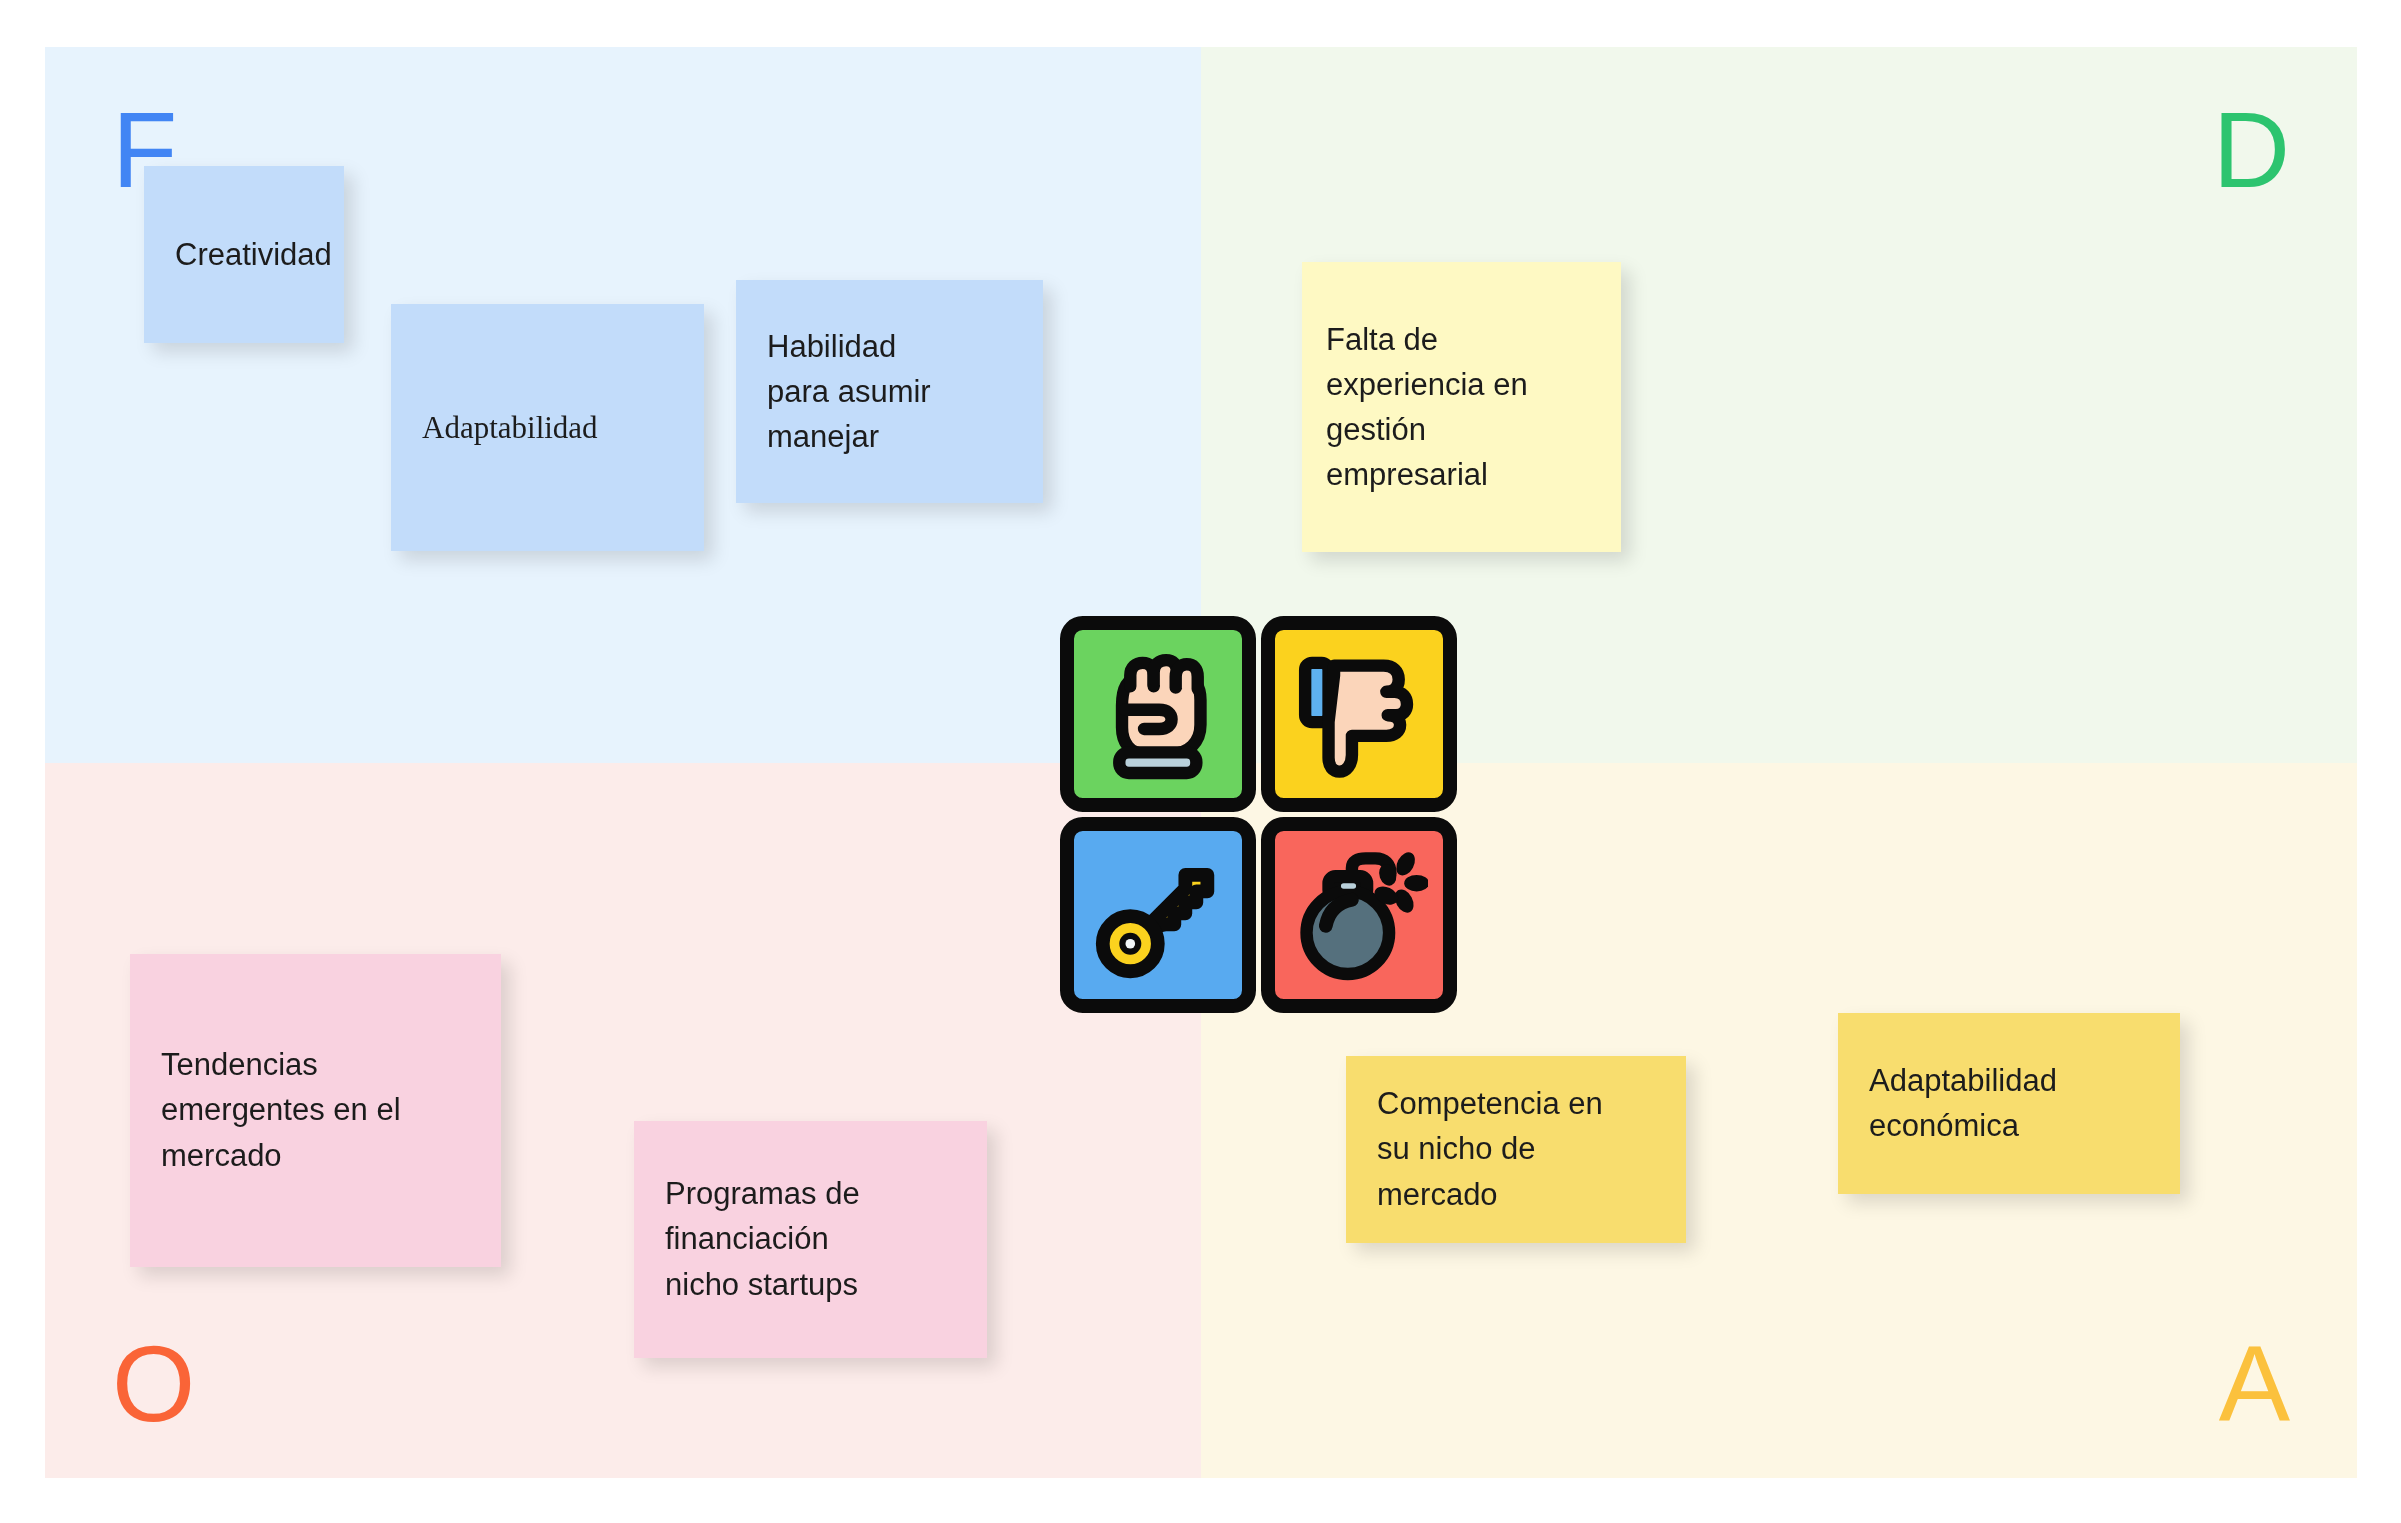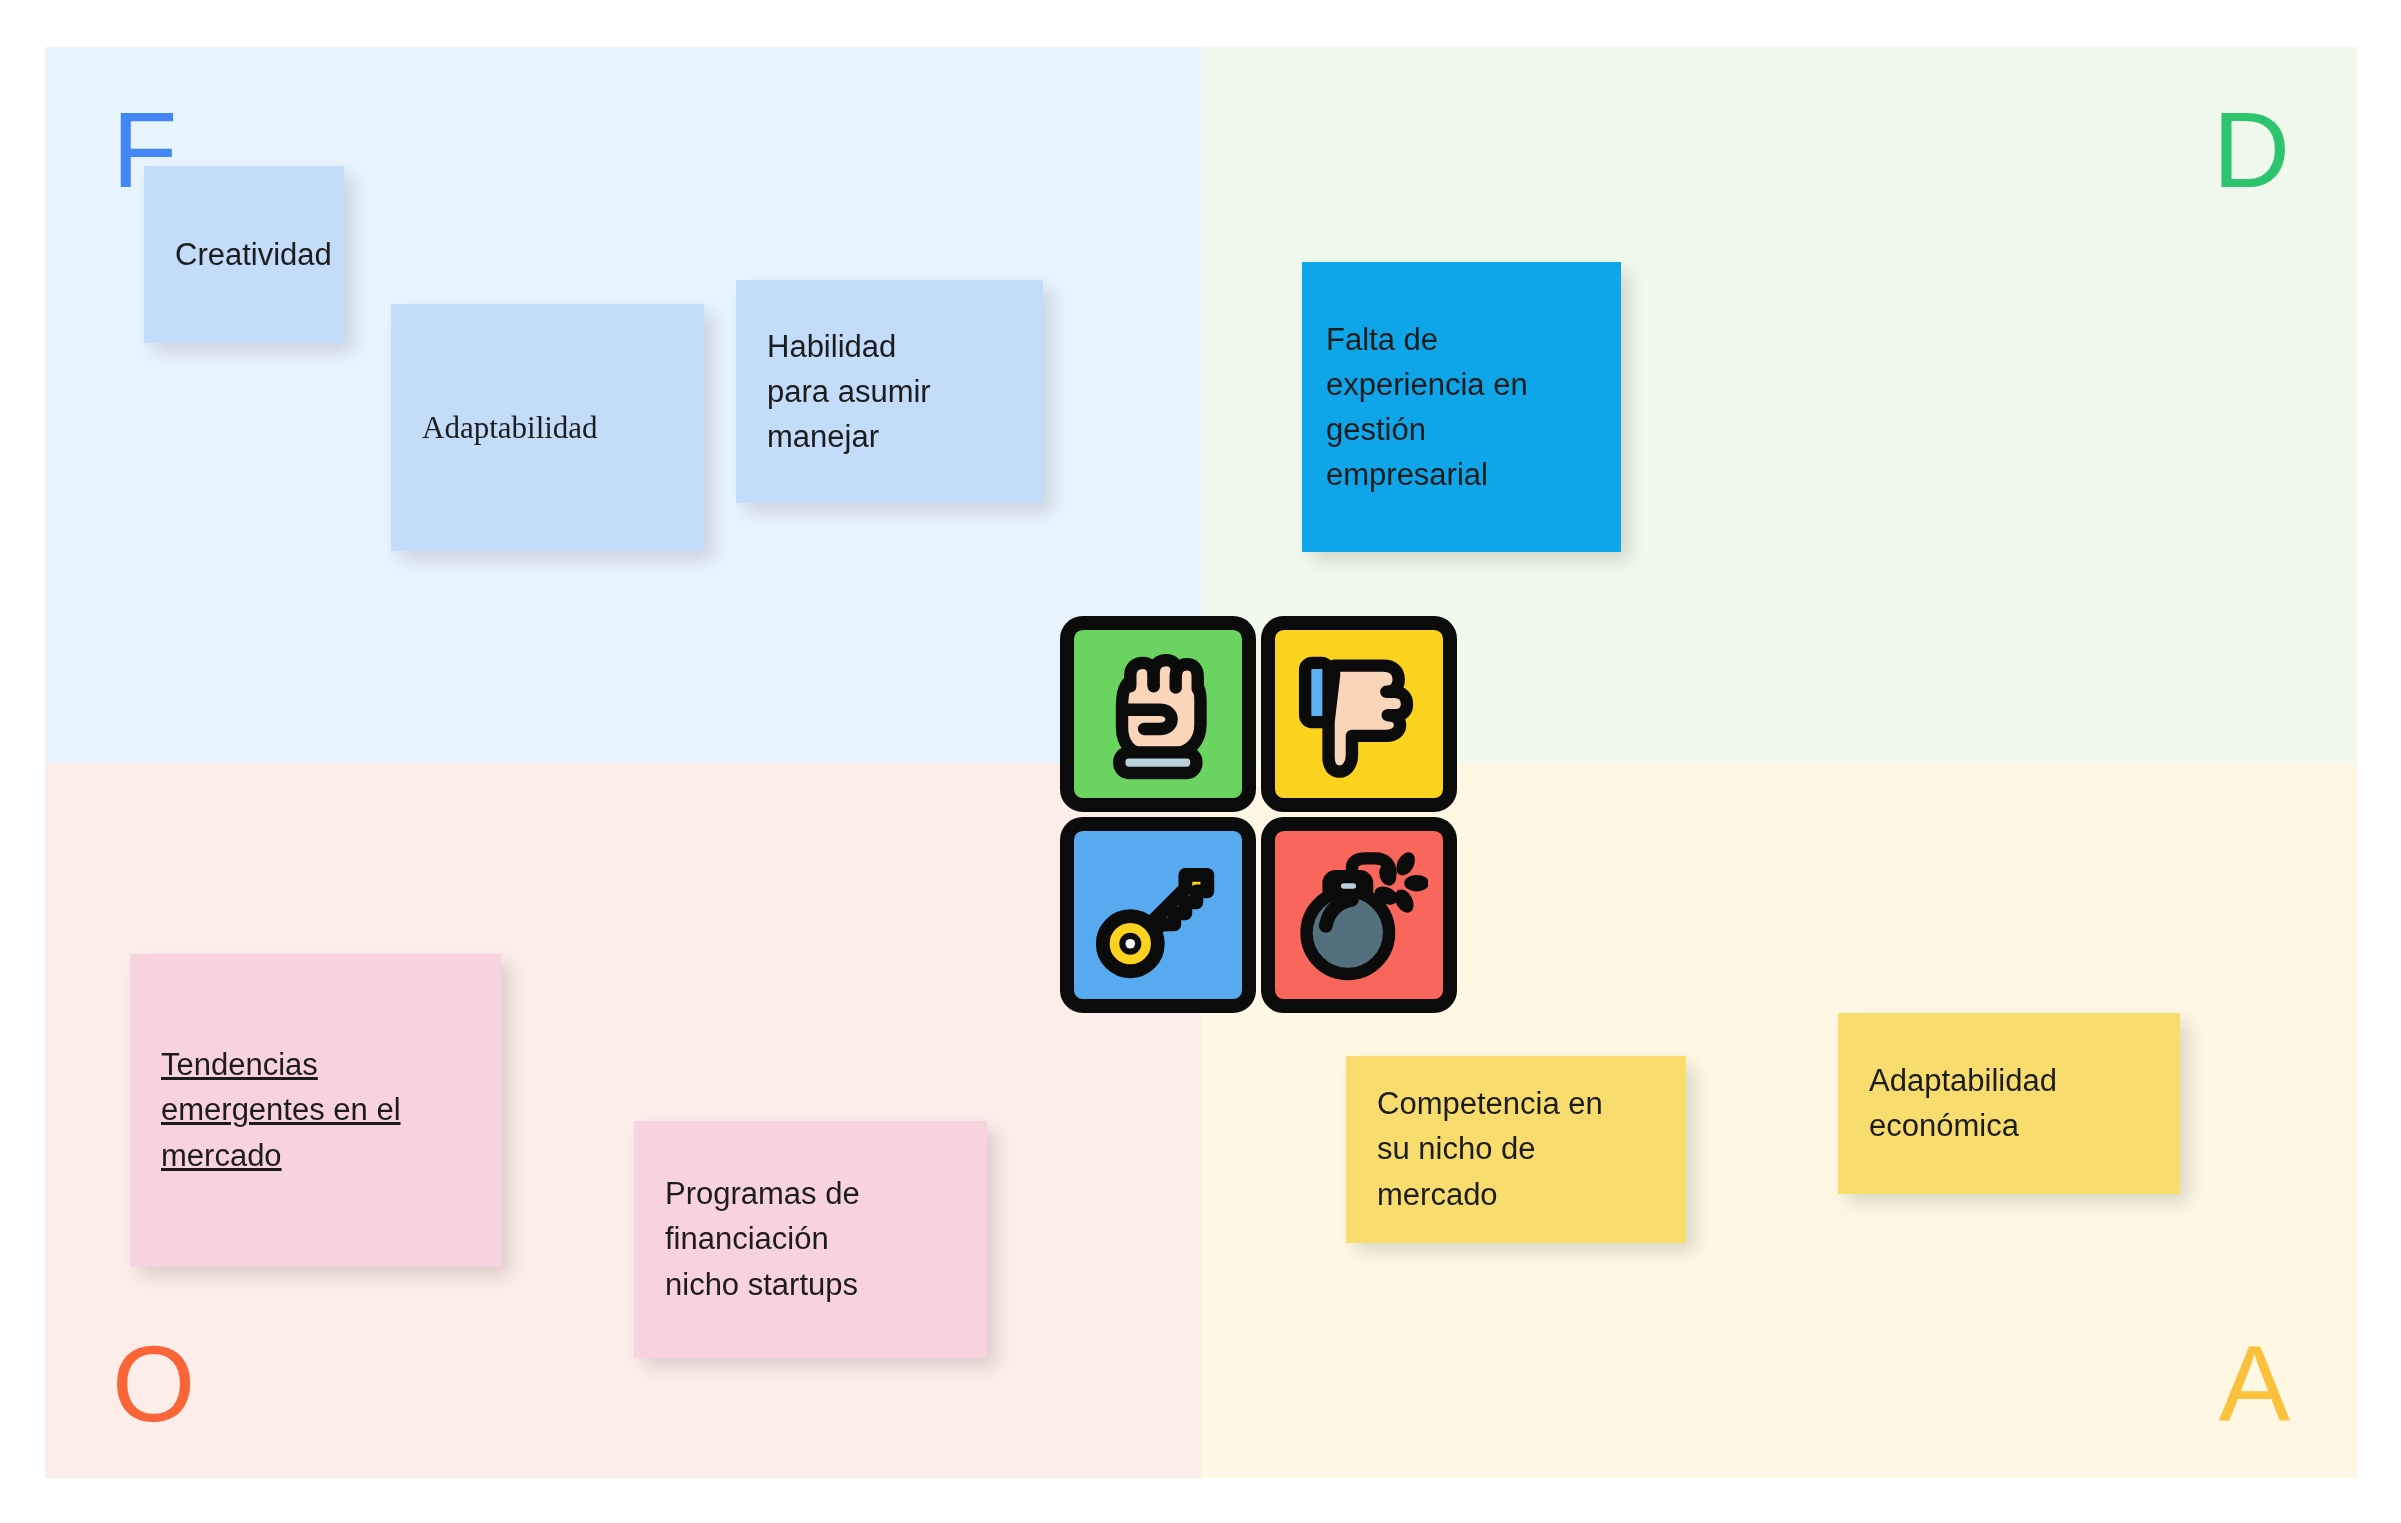--- a/index.html
+++ b/index.html
@@ -103,33 +103,33 @@
     <div class="note" id="note-f2" style="left: 691px; top: 233px; width: 307px; height: 223px; background: rgb(194, 220, 250);">
       <span>Habilidad
 para asumir
 manejar</span>
     </div>
   </div>
 
   <div class="quadrant q-d" id="qd" style="background: rgb(241, 248, 236);">
     <div class="corner-letter cl-d" style="color: rgb(45, 196, 111);">D</div>
 
-    <div class="note" id="note-d0" style="left: 101px; top: 215px; width: 319px; height: 290px; background: #0ea5e9; padding-left: 24px;">
+    <div class="note" id="note-d0" style="left: 101px; top: 215px; width: 319px; height: 290px; background: #fef9c3; padding-left: 24px;">
       <span>Falta de
 experiencia en
 gestión
 empresarial</span>
     </div>
 
   </div>
 
   <div class="quadrant q-o" id="qo" style="background: rgb(252, 236, 234);">
     <div class="corner-letter cl-o" style="color: rgb(250, 100, 55);">O</div>
 
-    <div class="note" id="note-o0" style="left: 85px; top: 191px; width: 371px; height: 313px; background: rgb(249, 210, 224); text-decoration: underline;">
+    <div class="note" id="note-o0" style="left: 85px; top: 191px; width: 371px; height: 313px; background: rgb(249, 210, 224);">
       <span>Tendencias
 emergentes en el
 mercado</span>
     </div>
 
     <div class="note" id="note-o1" style="left: 589px; top: 358px; width: 353px; height: 237px; background: rgb(249, 210, 224);">
       <span>Programas de
 financiación
 nicho startups</span>
     </div>

